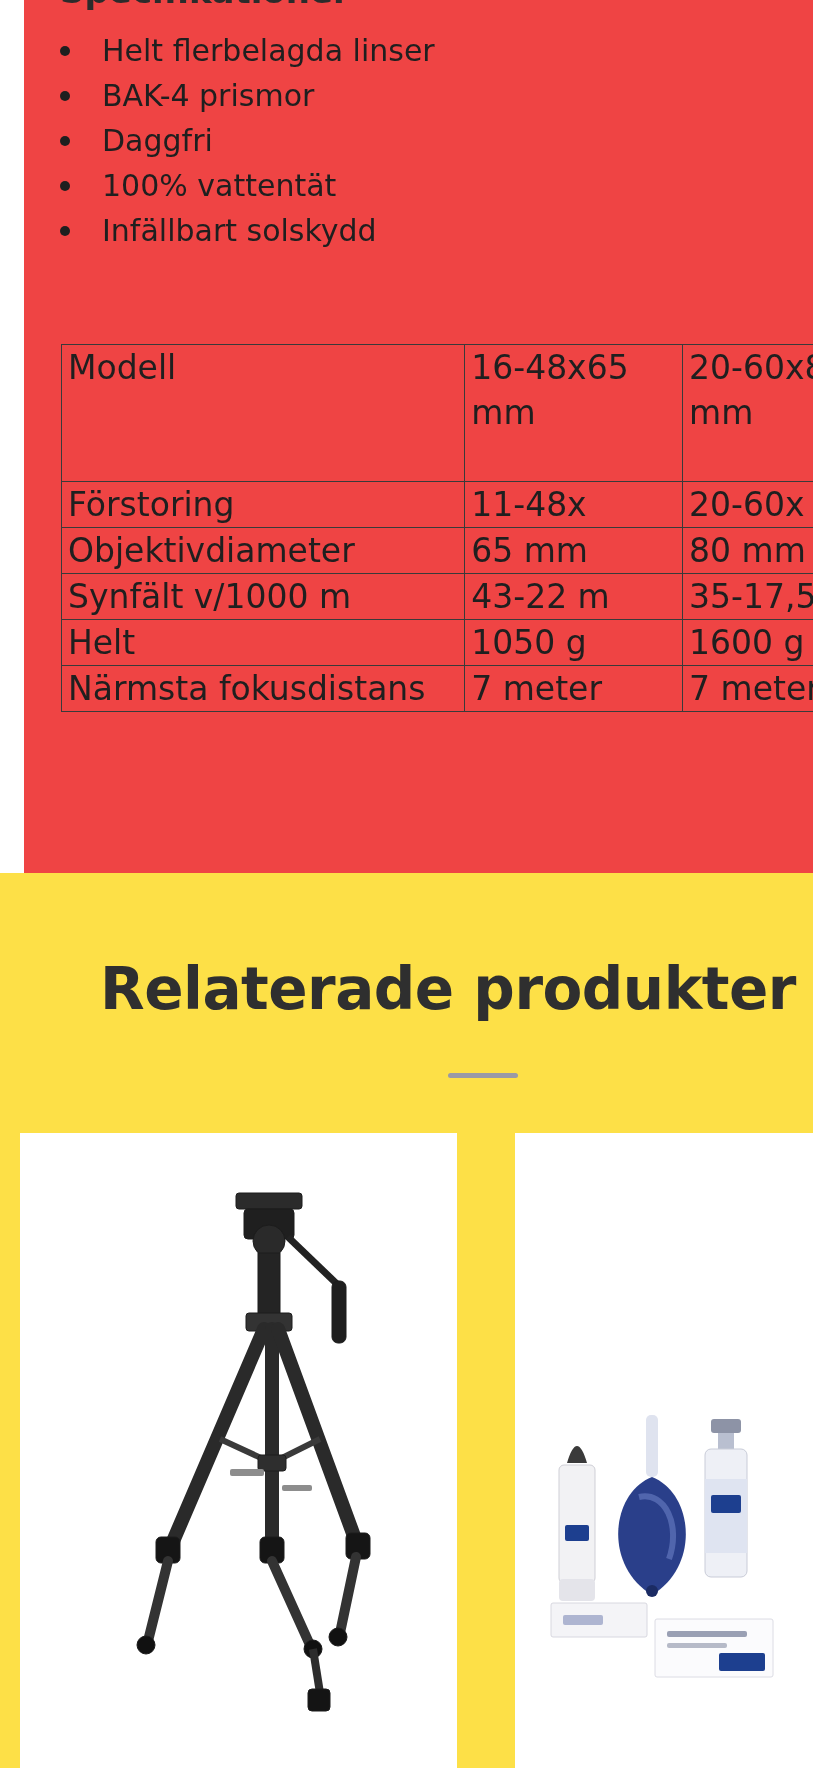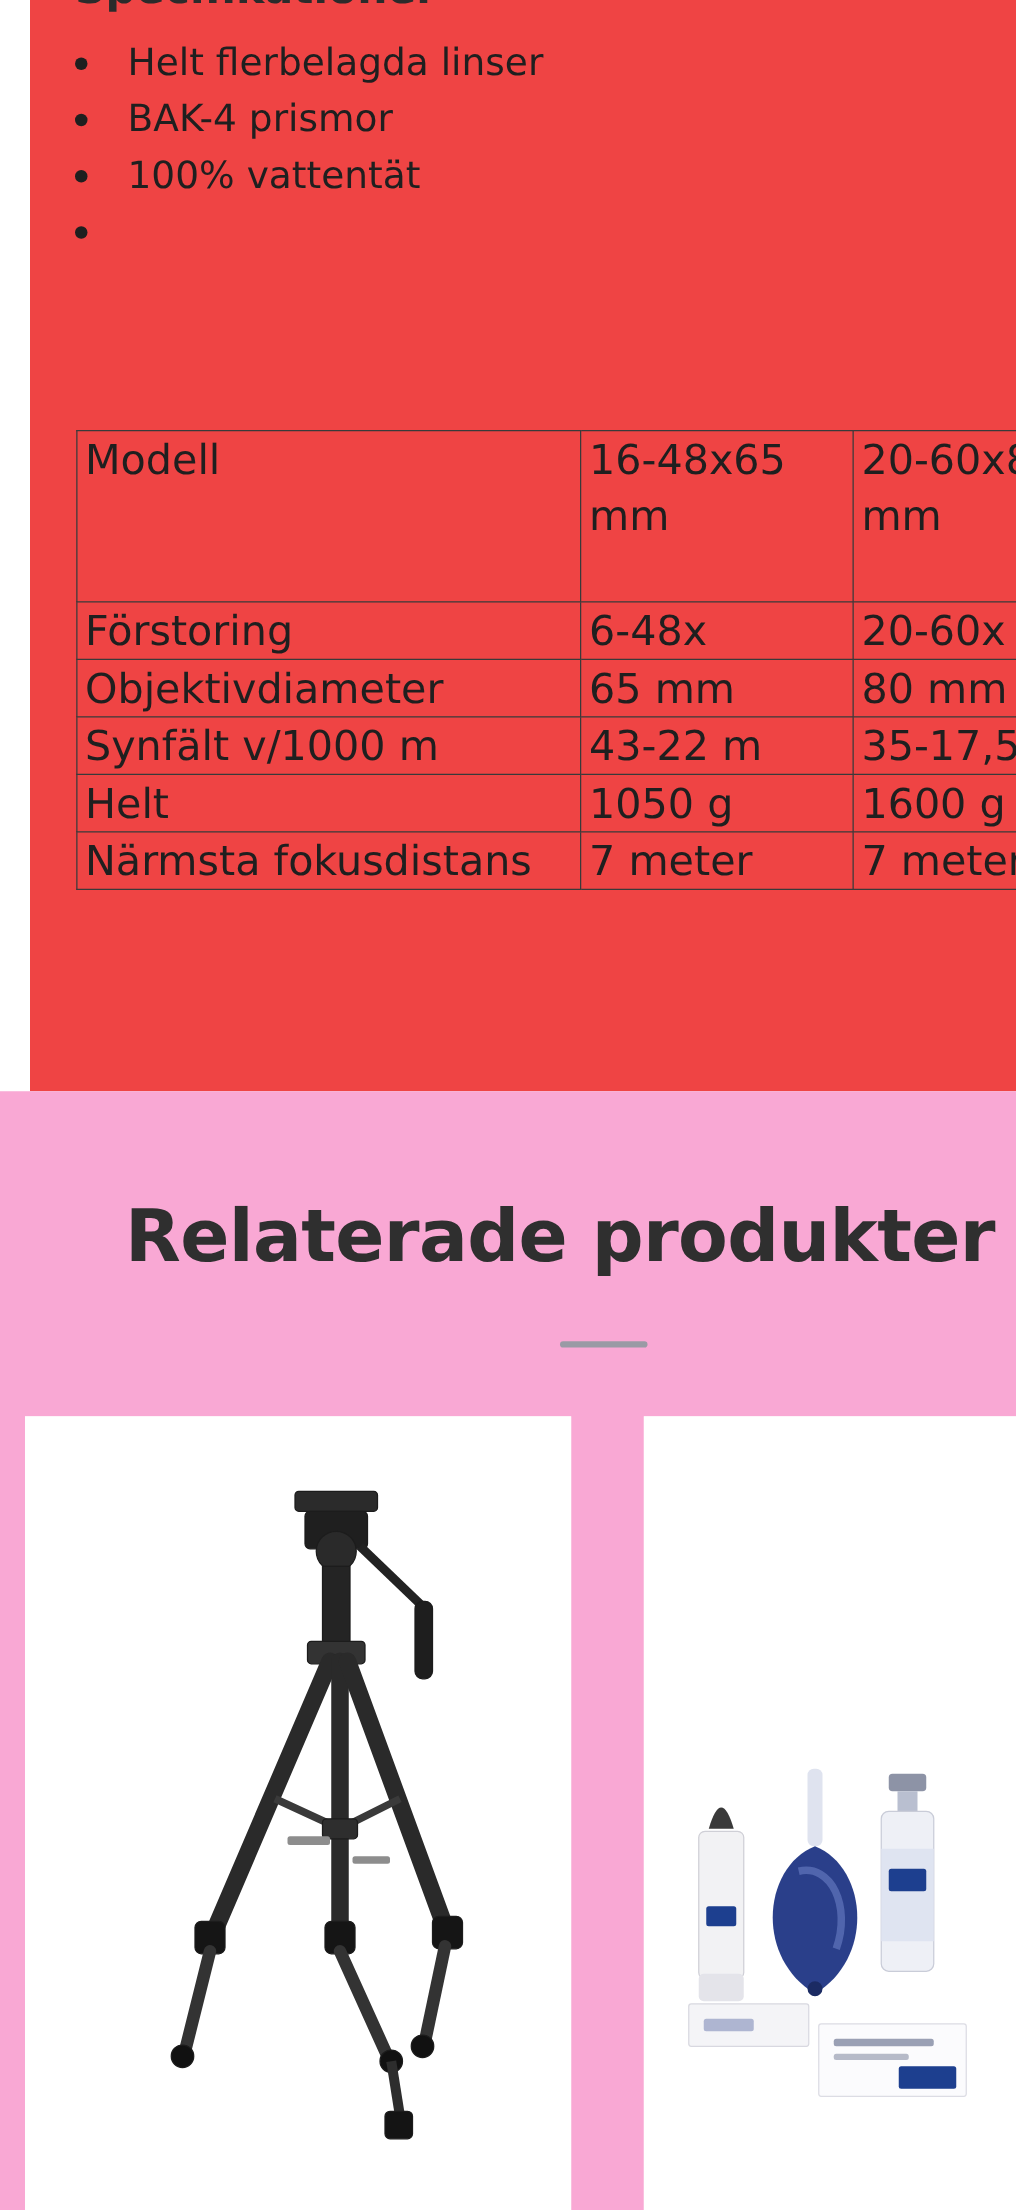--- a/index.html
+++ b/index.html
@@ -97,21 +97,21 @@
     vertical-align: top;
   }
 
   
   .related-section {
     position: absolute;
     left: 0;
     top: 873px;
     width: 813px;
     height: 895px;
-    background: #f9a8d4;
+    background: #fde047;
   }
   .related-title {
     position: absolute;
     top: 82px;
     left: 100px;
     font-size: 58px;
     font-weight: bold;
     letter-spacing: -0.5px;
     color: #2f2f2f;
     white-space: nowrap;
@@ -153,37 +153,42 @@
     <li>
       <span class="bullet-dot"></span>
       <span>Helt flerbelagda linser</span>
     </li>
     <li>
       <span class="bullet-dot"></span>
       <span>BAK-4 prismor</span>
     </li>
     <li>
       <span class="bullet-dot"></span>
+      <span>Daggfri</span>
+    </li>
+    <li>
+      <span class="bullet-dot"></span>
       <span>100% vattentät</span>
     </li>
     <li>
       <span class="bullet-dot"></span>
+      <span>Infällbart solskydd</span>
     </li>
   </ul>
 
   <table class="spec-table">
     <tbody>
       <tr class="head">
         <td class="label">Modell</td>
         <td class="val">16-48x65 mm</td>
         <td class="val">20-60x80 mm</td>
       </tr>
       <tr>
         <td class="label">Förstoring</td>
-        <td class="val">6-48x</td>
+        <td class="val">11-48x</td>
         <td class="val">20-60x</td>
       </tr>
       <tr>
         <td class="label">Objektivdiameter</td>
         <td class="val">65 mm</td>
         <td class="val">80 mm</td>
       </tr>
       <tr>
         <td class="label">Synfält v/1000 m</td>
         <td class="val">43-22 m</td>

